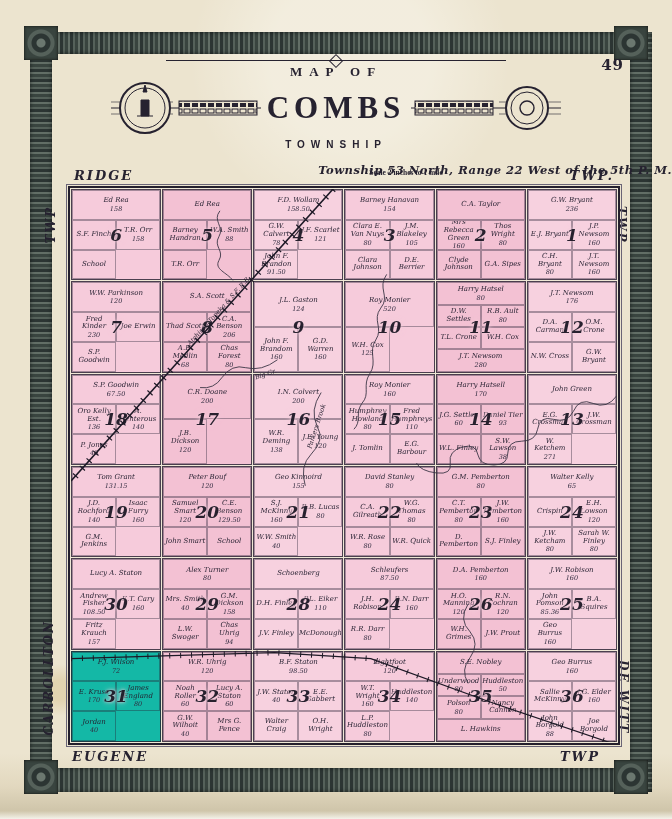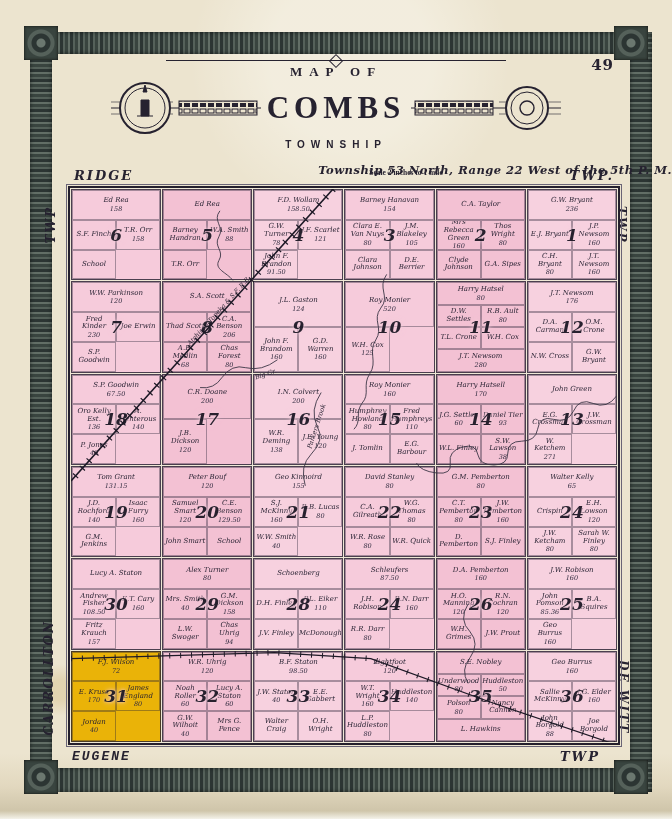--- a/index.html
+++ b/index.html
@@ -13,40 +13,40 @@
   .band{position:absolute;background:repeating-linear-gradient(90deg,#2c3533 0 3px,#55615a 3px 5px,#39443f 5px 8px,#626e66 8px 10px);box-shadow:inset 0 0 4px rgba(0,0,0,.55);}
   .band.v{background:repeating-linear-gradient(0deg,#2c3533 0 3px,#55615a 3px 5px,#39443f 5px 8px,#626e66 8px 10px);}
   .band.top{left:30px;top:32px;width:612px;height:22px;}
   .band.bottom{left:30px;top:768px;width:612px;height:24px;}
   .band.left{left:30px;top:32px;width:22px;height:760px;}
   .band.right{left:630px;top:32px;width:22px;height:760px;}
   .corner{position:absolute;width:34px;height:34px;background:radial-gradient(circle at 50% 50%, #6b776f 0 4px, #2c3533 5px 9px, #55615a 10px 13px, #39443f 14px 100%);box-shadow:inset 0 0 3px #10100e;}
   .corner.tl{left:24px;top:26px;} .corner.tr{left:614px;top:26px;}
   .corner.bl{left:24px;top:760px;} .corner.br{left:614px;top:760px;}
   
-  .pagenum{position:absolute;right:58px;top:56px;font:bold 15px "DejaVu Serif",serif;letter-spacing:1px;}
+  .pagenum{position:absolute;right:48px;top:56px;font:bold 15px "DejaVu Serif",serif;letter-spacing:1px;}
   
   .banner{position:absolute;left:96px;top:60px;width:480px;text-align:center;}
   .spear{width:340px;margin:0 auto 2px auto;border-top:1.5px solid #262230;position:relative;}
   .spear:after{content:"";position:absolute;left:50%;top:-5px;width:8px;height:8px;transform:translateX(-50%) rotate(45deg);border:1px solid #262230;}
   .map-of{font:bold 13px "Liberation Serif",serif;letter-spacing:7px;margin-top:3px;}
   .banner-row{display:flex;align-items:center;justify-content:center;gap:6px;margin-top:-2px;}
   .combs{font:bold 31px "Liberation Serif",serif;letter-spacing:5px;}
   .orn{flex:0 0 auto;}
   .township-word{font:bold 10px "Liberation Sans",sans-serif;letter-spacing:6px;margin-top:1px;}
   .scale-note{font:bold 7.5px "Liberation Serif",serif;margin-top:18px;transform:translateX(70px);}
   .legal{position:absolute;left:0;top:163px;width:672px;text-align:right;
          font:bold italic 11.5px "DejaVu Serif",serif;letter-spacing:.5px;}
   
   .edge{position:absolute;font:bold italic 13px "DejaVu Serif",serif;letter-spacing:2px;}
   .edge.v{writing-mode:vertical-rl;}
   .edge.vu{writing-mode:vertical-rl;transform:rotate(180deg);}
   #lbl-ridge{left:74px;top:168px;}
   #lbl-twp-tr{right:58px;top:168px;text-align:center;}
-  #lbl-eugene{left:72px;top:749px;font-family:Liberation Mono, monospace;}
+  #lbl-eugene{left:72px;top:749px;}
   #lbl-twp-br{right:72px;top:749px;}
   #lbl-twp-l{left:44px;top:206px;font-size:12px;}
   #lbl-carrollton{left:42px;top:620px;font-size:12px;}
   #lbl-twp-r{right:44px;top:206px;font-size:12px;}
   #lbl-dewitt{right:42px;top:660px;font-size:12px;}
   
   .map{position:absolute;left:68px;top:186px;width:552px;height:559px;
        border:2px solid #241f2d;outline:1px solid #6a6476;outline-offset:1px;
        background:#efe8d6;box-sizing:border-box;}
   .sections{position:absolute;inset:1px;display:grid;grid-template-columns:repeat(6,1fr);grid-template-rows:repeat(6,1fr);gap:1px;}
@@ -162,21 +162,21 @@
           </div>
           <div class="secnum">5</div>
         </div>
         <div class="section" style="background: rgb(247, 209, 223);">
           <div class="parcels">
             <div class="parcel">
               <div class="pname">F.D. Wollam</div>
               <div class="pacres">158.50</div>
             </div>
             <div class="parcel">
-              <div class="pname">G.W. Turner</div>
+              <div class="pname">G.W. Calvert</div>
               <div class="pacres">78</div>
             </div>
             <div class="parcel">
               <div class="pname">J.F. Scarlet</div>
               <div class="pacres">121</div>
             </div>
             <div class="parcel">
               <div class="pname">John F. Brandon</div>
               <div class="pacres">91.50</div>
             </div>
@@ -742,21 +742,21 @@
             <div class="parcel">
               <div class="pname">B.A. Squires</div>
             </div>
             <div class="parcel">
               <div class="pname">Geo Burrus</div>
               <div class="pacres">160</div>
             </div>
           </div>
           <div class="secnum">25</div>
         </div>
-        <div class="section" style="background: #eab308;">
+        <div class="section" style="background: #14b8a6;">
           <div class="parcels">
             <div class="parcel">
               <div class="pname">F.J. Wilson</div>
               <div class="pacres">72</div>
             </div>
             <div class="parcel">
               <div class="pname">E. Kruse</div>
               <div class="pacres">170</div>
             </div>
             <div class="parcel">

